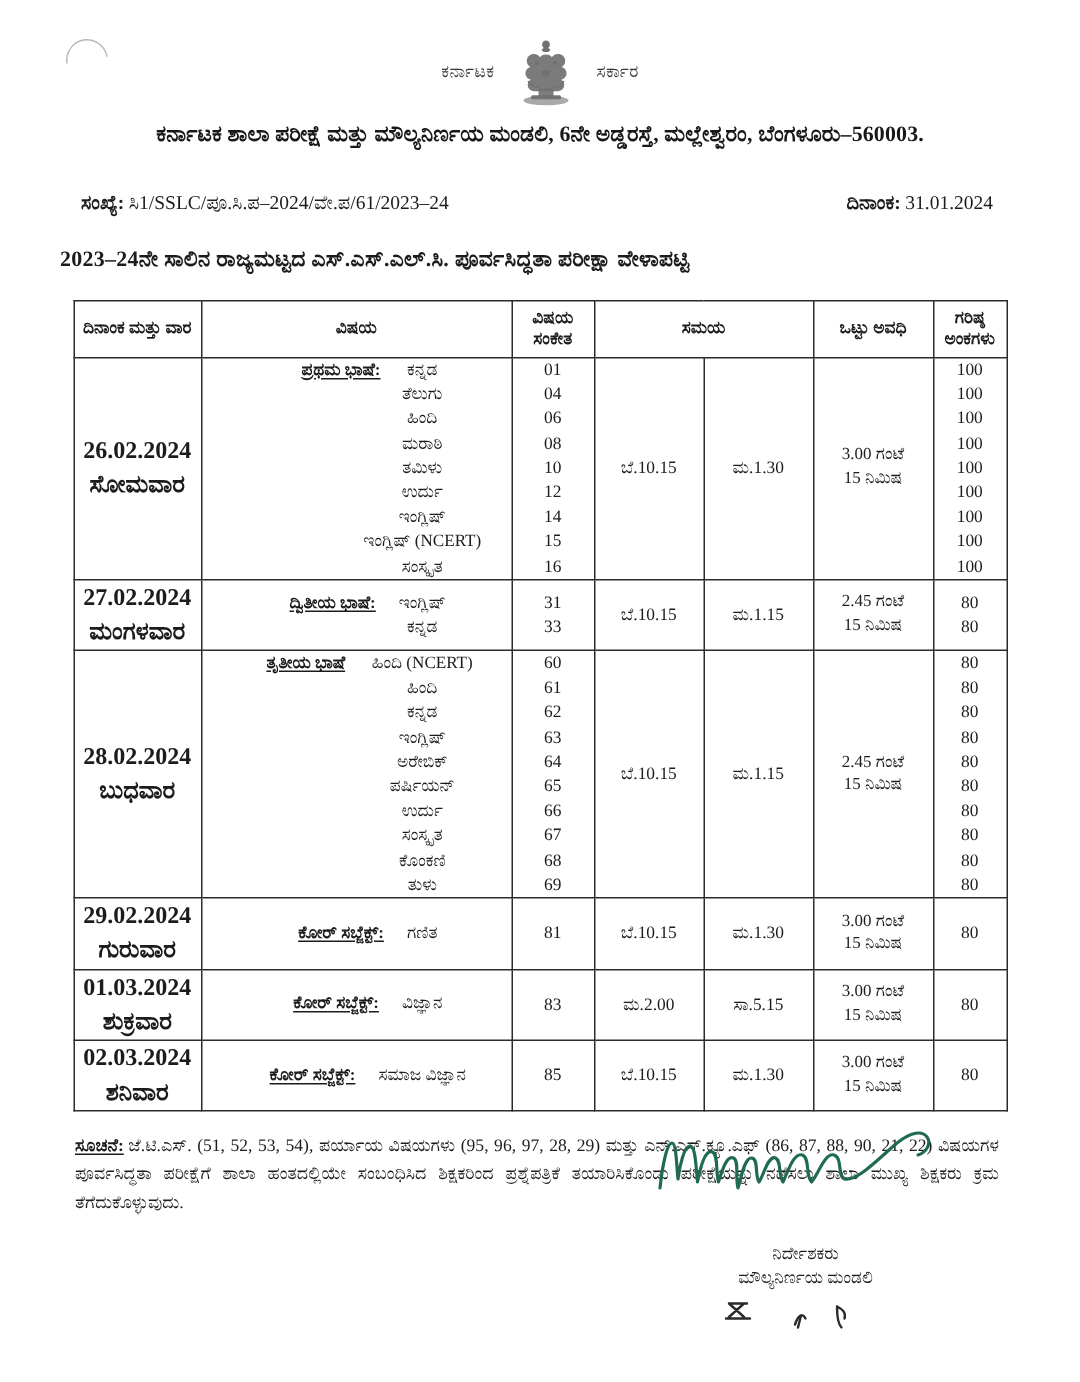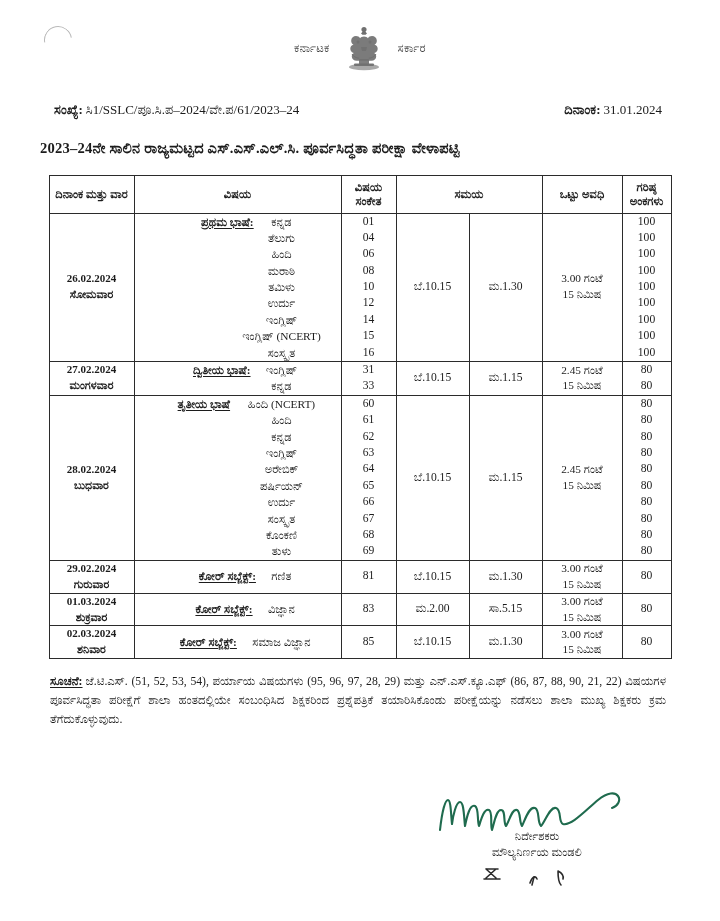--- a/index.html
+++ b/index.html
@@ -114,21 +114,21 @@
   .col-date   { width: 85px; }
   .col-subj   { width: 207px; }
   .col-code   { width: 55px; }
   .col-start  { width: 73px; }
   .col-end    { width: 73px; }
   .col-dur    { width: 80px; }
   .col-marks  { width: 49px; }
 
   td.cell-date {
     font-weight: 700;
-    font-size: 11px;
+    font-size: 16px;
     line-height: 1.45;
   }
   td.cell-date .wd { font-weight: 600; }
 
   td.cell-subject {
     text-align: left;
     padding: 5px 0 5px 10px;
   }
   .subj-head {
     font-weight: 700;
@@ -189,20 +189,21 @@
   .sig-mark {
     height: 44px;
     position: relative;
     margin-bottom: -6px;
   }
   .sig-mark svg { display: block; margin: 0 auto; }
   .sig-title {
     font-size: 11.4px;
     line-height: 1.45;
     color: #1d1d1d;
+    margin-top: 38px;
   }
   .sig-title .ln { display: block; white-space: nowrap; }
   .seal {
     height: 30px;
     position: relative;
   }
   .seal svg { display:block; margin: 2px auto 0 auto; }
 </style>
 </head>
 <body>
@@ -224,20 +225,21 @@
           <rect x="18" y="40.5" width="20" height="2.6" rx="1" opacity=".95"></rect>
           <circle cx="22" cy="19" r="1.5" opacity=".9"></circle>
           <circle cx="34" cy="19" r="1.5" opacity=".9"></circle>
           <path d="M25 24h6l-1 4h-4z" opacity=".85"></path>
         </g>
       </svg>
     </span>
     <span class="emblem-word">ಸರ್ಕಾರ</span>
   </div>
 
+  <div class="org-line">ಕರ್ನಾಟಕ ಶಾಲಾ ಪರೀಕ್ಷೆ ಮತ್ತು ಮೌಲ್ಯನಿರ್ಣಯ ಮಂಡಲಿ, 6ನೇ ಅಡ್ಡರಸ್ತೆ, ಮಲ್ಲೇಶ್ವರಂ, ಬೆಂಗಳೂರು–560003.</div>
 
   <div class="ref-row">
     <div class="ref-no">
       <span class="lbl">ಸಂಖ್ಯೆ:</span><span class="val">ಸಿ1/SSLC/ಪೂ.ಸಿ.ಪ–2024/ವೇ.ಪ/61/2023–24</span>
     </div>
     <div class="ref-date">
       <span class="lbl">ದಿನಾಂಕ:</span><span class="val">31.01.2024</span>
     </div>
   </div>
 

